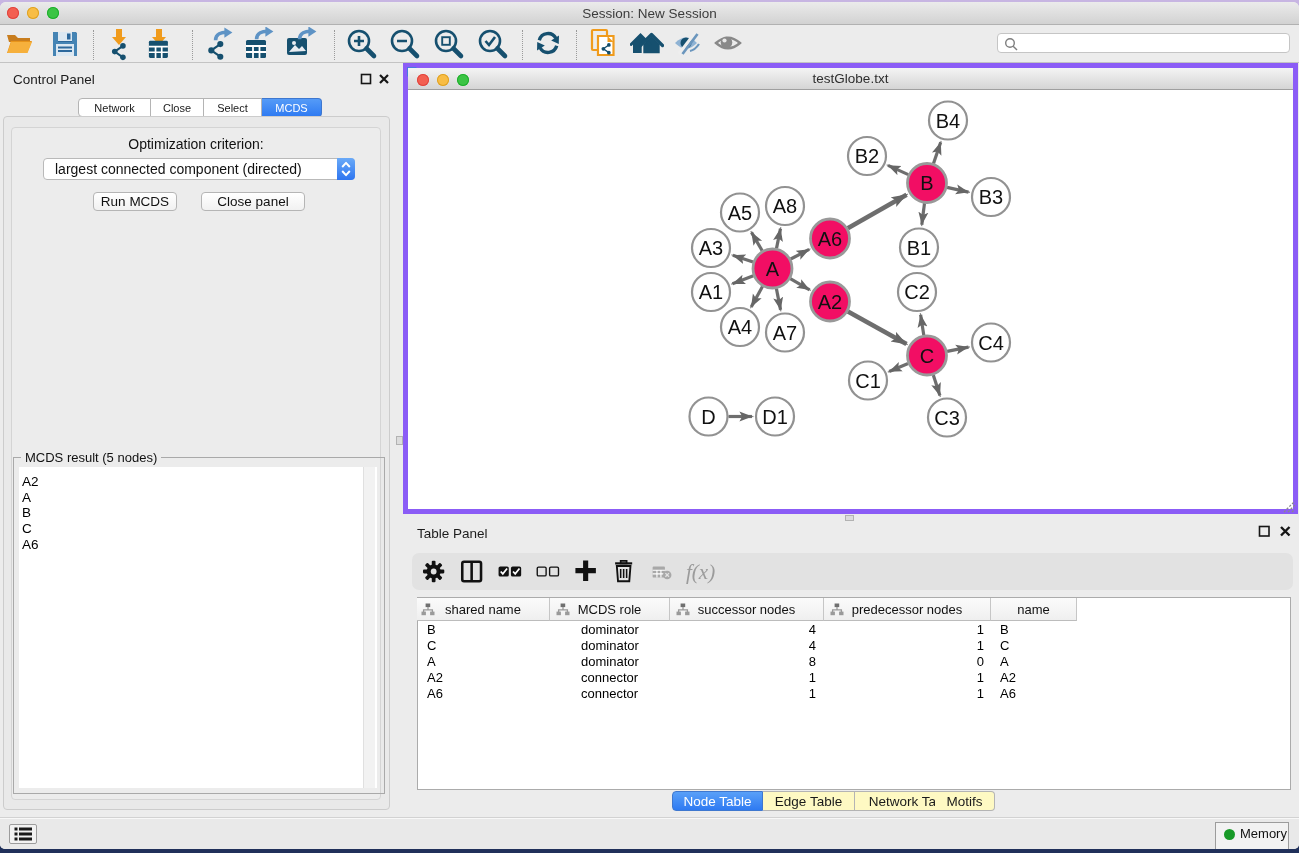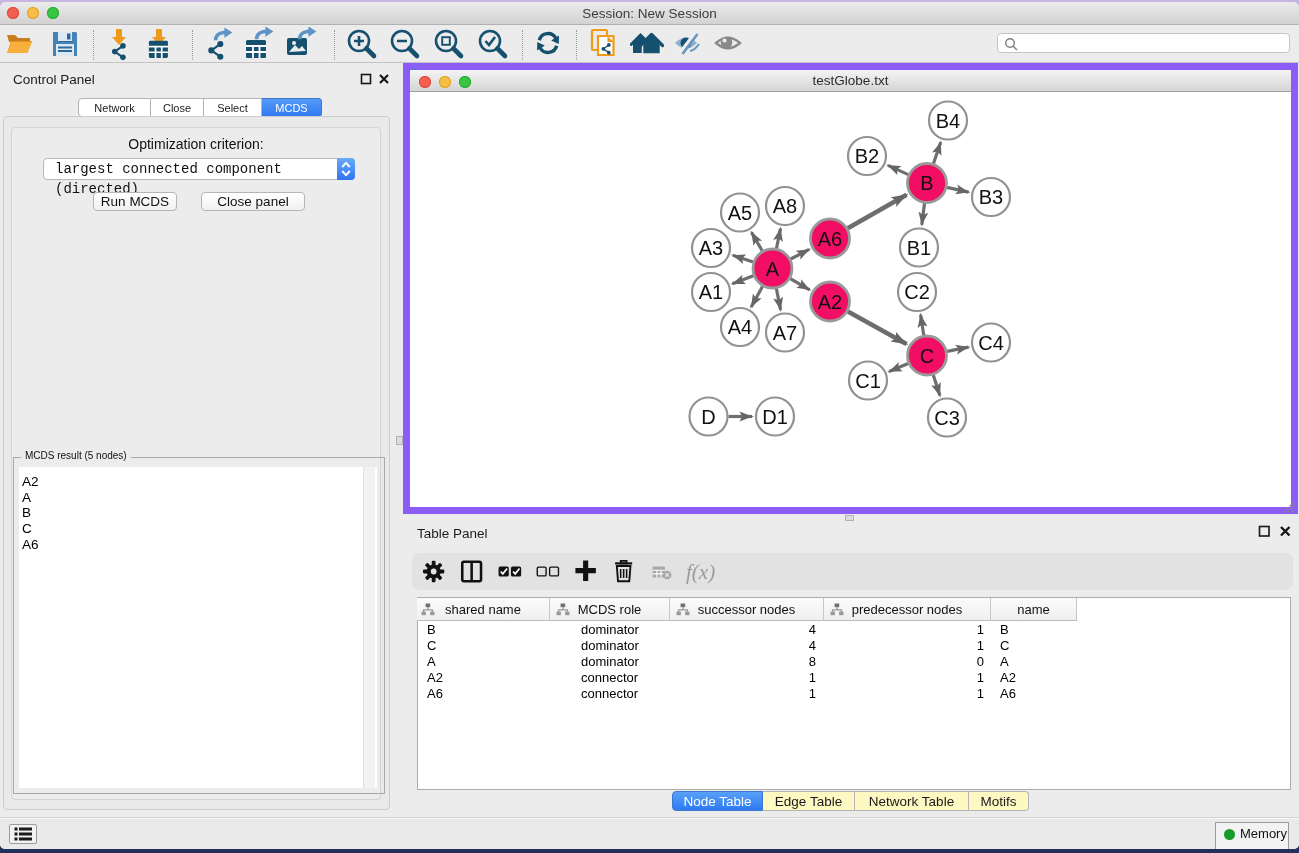--- a/index.html
+++ b/index.html
@@ -15,29 +15,29 @@
 #search { position:absolute; left:997px; top:7px; width:293px; height:20px; background:#fff; border:1px solid #c5c5c5; border-radius:4px; }
 
 #cphead { left:13px; top:70px; font-size:13.5px; color:#1c1c1c; }
 .wicons { font-size:12px; color:#111; }
 #cptabs { left:78px; top:96px; height:19px; }
 .tab { position:absolute; top:0; height:19px; border:1px solid #b4b4b4; background:#fff; font-size:11px; color:#1a1a1a; text-align:center; line-height:18px; }
 .tab.sel { background:linear-gradient(#559bf7,#2f7bf2); color:#fff; border-color:#3e77cf; }
 #cppanel { left:3px; top:114px; width:387px; height:694px; background:#e9e9e9; border:1px solid #cccccc; border-radius:4px; }
 #cpinner { position:absolute; left:7px; top:10px; width:370px; height:673px; background:#ececec; border:1px solid #d4d4d4; border-radius:4px; }
 #optlab { position:absolute; left:0; width:100%; top:8px; text-align:center; font-size:14px; color:#111; }
-#combo { position:absolute; left:31px; top:30px; width:312px; height:22px; background:#fff; border:1px solid #b9b9b9; border-radius:4px; font-size:14px; color:#111; line-height:20px; padding-left:11px;font-family:Liberation Mono, monospace; }
+#combo { position:absolute; left:31px; top:30px; width:312px; height:22px; background:#fff; border:1px solid #b9b9b9; border-radius:4px; font-size:14px; color:#111; line-height:20px; padding-left:11px; }
 #combo .sp { position:absolute; right:-1px; top:-1px; width:18px; height:22px; border-radius:0 4px 4px 0; background:linear-gradient(#6aaaf8,#2e75f0); }
 .btn { position:absolute; top:64px; height:19px; background:linear-gradient(#ffffff,#f1f1f1); border:1px solid #b5b5b5; border-radius:4px; font-size:13.5px; color:#111; text-align:center; line-height:17px; }
 #mcds { position:absolute; left:13px; top:455px; width:372px; height:337px; border:1px solid #a9a9a9; }
-#mcds .lab { position:absolute; left:7px; top:-8px; background:#ececec; padding:0 4px; font-size:10px; color:#111; }
+#mcds .lab { position:absolute; left:7px; top:-8px; background:#ececec; padding:0 4px; font-size:13px; color:#111; }
 #mcds .list { position:absolute; left:5px; top:9px; right:7px; bottom:5px; background:#fff; font-size:13.5px; line-height:15.7px; padding:7px 0 0 3px; color:#000; }
 #mcds .sb { position:absolute; right:9px; top:9px; width:12px; bottom:5px; background:#f2f2f2; border-left:1px solid #e0e0e0; }
 
-#frame { left:403px; top:61px; width:895px; height:451px; background:#fff; border:7px solid #8b5cf6; }
+#frame { left:403px; top:61px; width:895px; height:451px; background:#fff; border:5px solid #8b5cf6; }
 #ftitle { position:absolute; left:0; top:0; width:100%; height:22px; background:linear-gradient(#f4f4f4,#d5d5d5); border-bottom:1px solid #9f9f9f; }
 #ftitle span { position:absolute; left:0; right:0; top:3px; text-align:center; font-size:13.5px; color:#2e2e2e; }
 #grip path { stroke:#8a8a8a; stroke-width:1.3; stroke-dasharray:2.2 1.6; }
 
 #tphead { left:417px; top:524px; font-size:13.5px; color:#1c1c1c; }
 #tptools { left:412px; top:551px; width:881px; height:37px; background:#e2e2e2; border-radius:7px; }
 #fx { left:686px; top:558px; font-family:"Liberation Serif",serif; font-style:italic; font-size:21px; color:#9b9b9b; }
 #tbl { left:417px; top:595px; width:874px; height:193px; background:#fff; border:1px solid #ababab; }
 .hcell { position:absolute; top:596px; height:23px; background:linear-gradient(#fbfbfb,#efefef); border-right:1px solid #c6c6c6; border-bottom:1px solid #bcbcbc; font-size:13px; color:#111; text-align:center; line-height:23px; }
 .cell { position:absolute; font-size:13px; color:#000; height:16px; line-height:16px; }
@@ -438,21 +438,21 @@
 <div class="cell" style="left:868px;top:668.1000000000001px;width:116px;text-align:right">1</div>
 <div class="cell" style="left:1000px;top:668.1000000000001px;width:70px">A2</div>
     <div class="cell" style="left:427px;top:684.3000000000002px;width:100px">A6</div>
 <div class="cell" style="left:581px;top:684.3000000000002px;width:100px">connector</div>
 <div class="cell" style="left:700px;top:684.3000000000002px;width:116px;text-align:right">1</div>
 <div class="cell" style="left:868px;top:684.3000000000002px;width:116px;text-align:right">1</div>
 <div class="cell" style="left:1000px;top:684.3000000000002px;width:70px">A6</div>
   <div class="btab sel" style="left:672px;width:91px;border-radius:4px 0 0 4px">Node Table</div>
   <div class="btab" style="left:763px;width:92px;border-left:none">Edge Table</div>
   <div class="btab" style="left:855px;width:114px;border-left:none">Network Table</div>
-  <div class="btab" style="left:969px;width:60px;border-left:none;border-radius:0 4px 4px 0">Motifs</div>
+  <div class="btab" style="left:935px;width:60px;border-left:none;border-radius:0 4px 4px 0">Motifs</div>
 
   <div id="status"></div>
   <div id="listbtn">
       <svg class="ic" style="left:4px;top:2px" width="18" height="14" viewBox="0 0 18 14">
 <g fill="#1a1a1a">
           <rect x="0.5" y="0.5" width="3" height="3"></rect>
           <rect x="0.5" y="5.5" width="3" height="3"></rect>
           <rect x="0.5" y="10.5" width="3" height="3"></rect>
 <rect x="5" y="0.5" width="13" height="3"></rect>
           <rect x="5" y="5.5" width="13" height="3"></rect>

